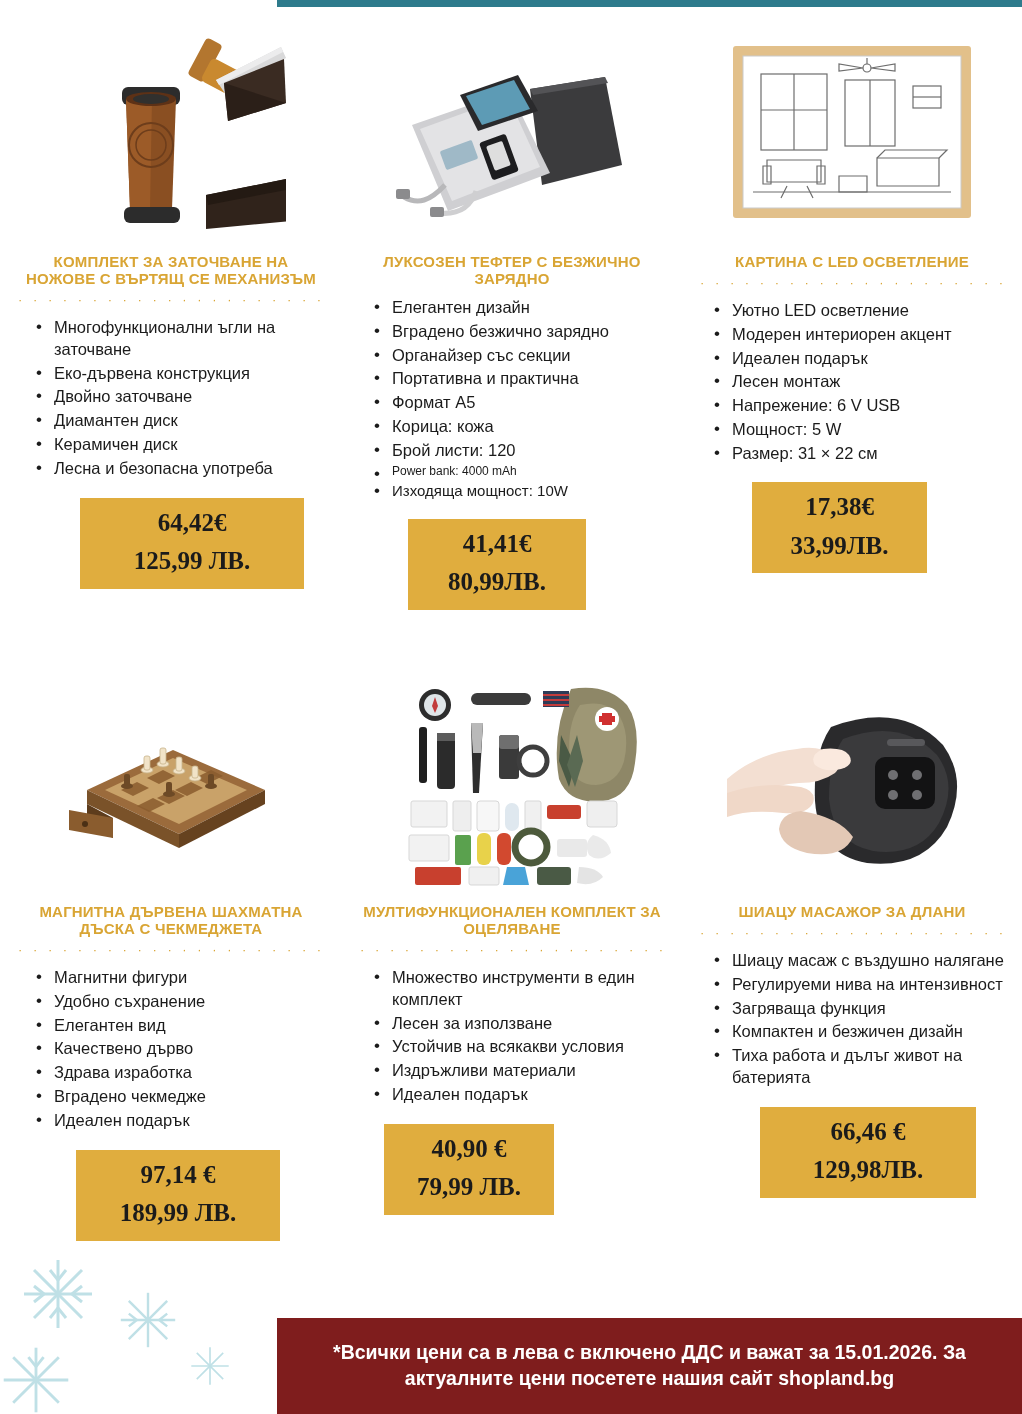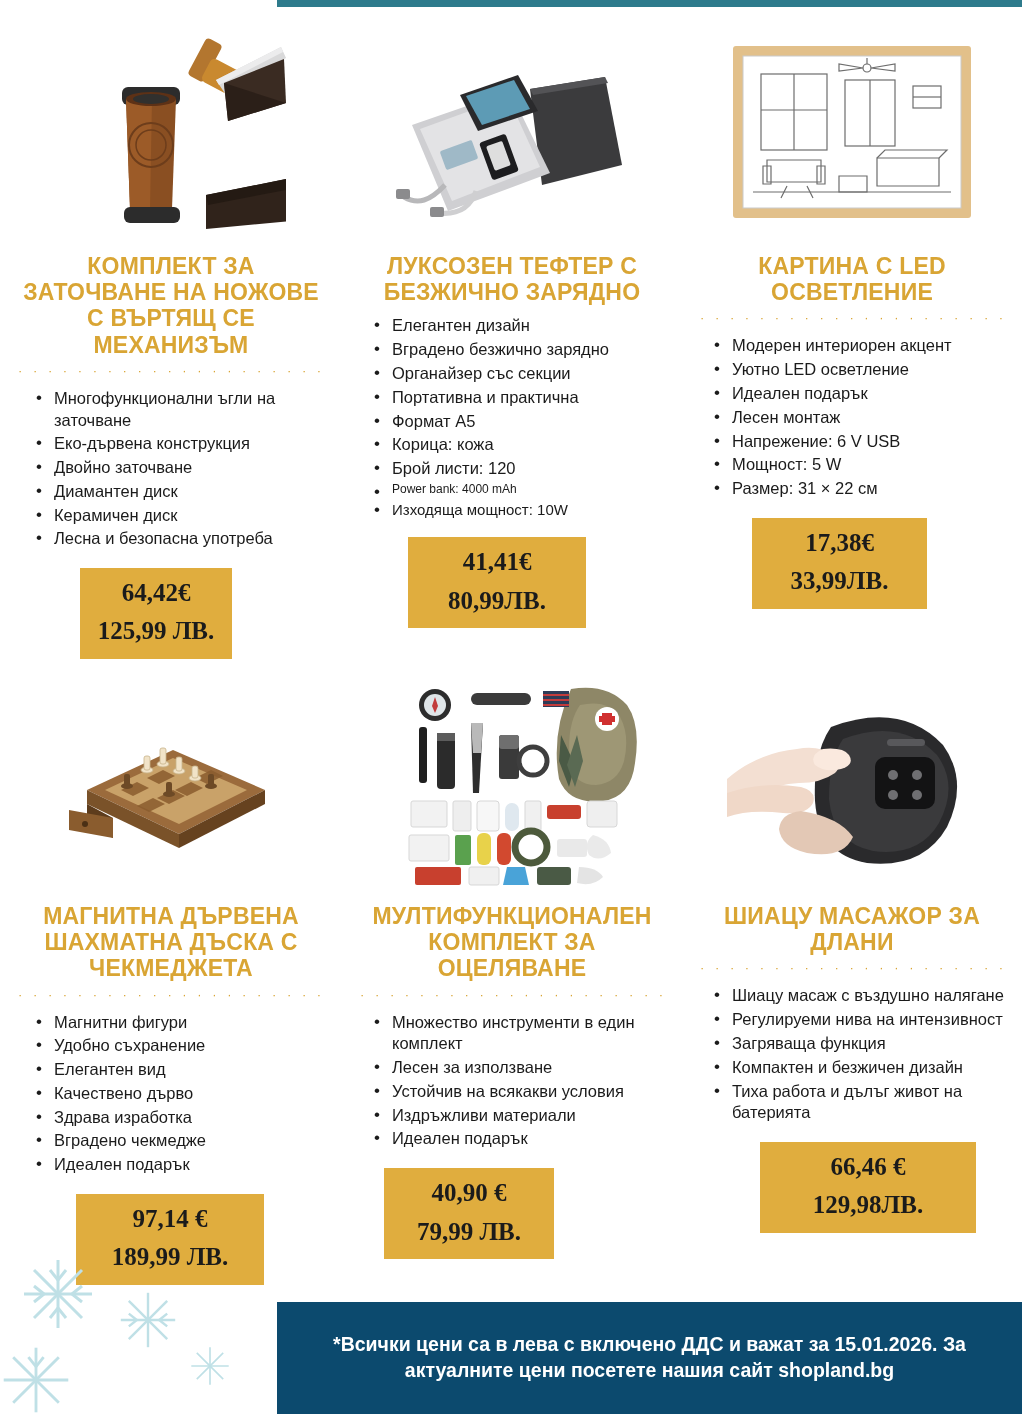--- a/index.html
+++ b/index.html
@@ -24,21 +24,21 @@
   .card { position:relative; padding:0 18px; }
   .img-box {
     height:225px;
     display:flex; align-items:center; justify-content:center;
     margin-bottom:8px;
   }
   .img-box svg { display:block; }
   .title {
     color:#d9a534;
     font-weight:bold;
-    font-size:23px;
+    font-size:15px;
     line-height:1.14;
     text-align:center;
     letter-spacing:0.2px;
     margin:0 0 10px 0;
     text-transform:uppercase;
   }
   .dots {
     text-align:center;
     color:#d9a534;
     font-size:13px;
@@ -78,36 +78,36 @@
     font-family:"Liberation Serif", serif;
     line-height:1.25;
   }
   .price-bgn {
     font-size:25px; font-weight:bold; color:#1b1b1b;
     font-family:"Liberation Serif", serif;
     line-height:1.35;
     margin-top:6px;
   }
   .footer {
-    position:absolute; left:277px; bottom:0; width:745px; height:112px;
-    background:#0c4a6e;
+    position:absolute; left:277px; bottom:0; width:745px; height:96px;
+    background:#7f1d1d;
     color:#ffffff;
     display:flex; align-items:center; justify-content:center;
     text-align:center;
     font-weight:bold;
     font-size:19.5px;
     line-height:1.32;
     padding:0 40px;
   }
   .snow { position:absolute; color:#bfe0e6; }
   
-  .c1 .price-box { width:152px; margin-left:62px; }
+  .c1 .price-box { width:224px; margin-left:62px; }
   .c2 .price-box { width:178px; margin-left:48px; }
   .c3 .price-box { width:175px; margin-left:52px; }
-  .c4 .price-box { width:188px; margin-left:58px; }
+  .c4 .price-box { width:204px; margin-left:58px; }
   .c5 .price-box { width:170px; margin-left:24px; }
   .c6 .price-box { width:216px; margin-left:60px; }
   .c2 ul.features, .c3 ul.features, .c5 ul.features, .c6 ul.features { margin-left:10px; }
   .tight li { margin-bottom:0px; }
 </style>
 </head>
 <body>
 
 <div class="top-bar"></div>
 
@@ -229,22 +229,22 @@
           <path d="M150 118 l8 -8 h62 l-8 8"></path>
           <path d="M112 136 h28 v16 h-28 z"></path>
           <line x1="26" y1="152" x2="224" y2="152"></line>
           <path d="M60 146 l-6 12 M80 146 l6 12"></path>
         </g>
       </svg>
     </div>
     <div class="title">КАРТИНА С LED ОСВЕТЛЕНИЕ</div>
     <div class="dots">· · · · · · · · · · · · · · · · · · · · · · · ·</div>
     <ul class="features tight">
+      <li>Уютно LED осветление</li>
       <li>Модерен интериорен акцент</li>
-      <li>Уютно LED осветление</li>
       <li>Идеален подарък</li>
       <li>Лесен монтаж</li>
       <li>Напрежение: 6 V USB</li>
       <li>Мощност: 5 W</li>
       <li>Размер: 31 × 22 см</li>
     </ul>
     <div class="price-box">
       <div class="price-eur">17,38€</div>
       <div class="price-bgn">33,99ЛВ.</div>
     </div>

